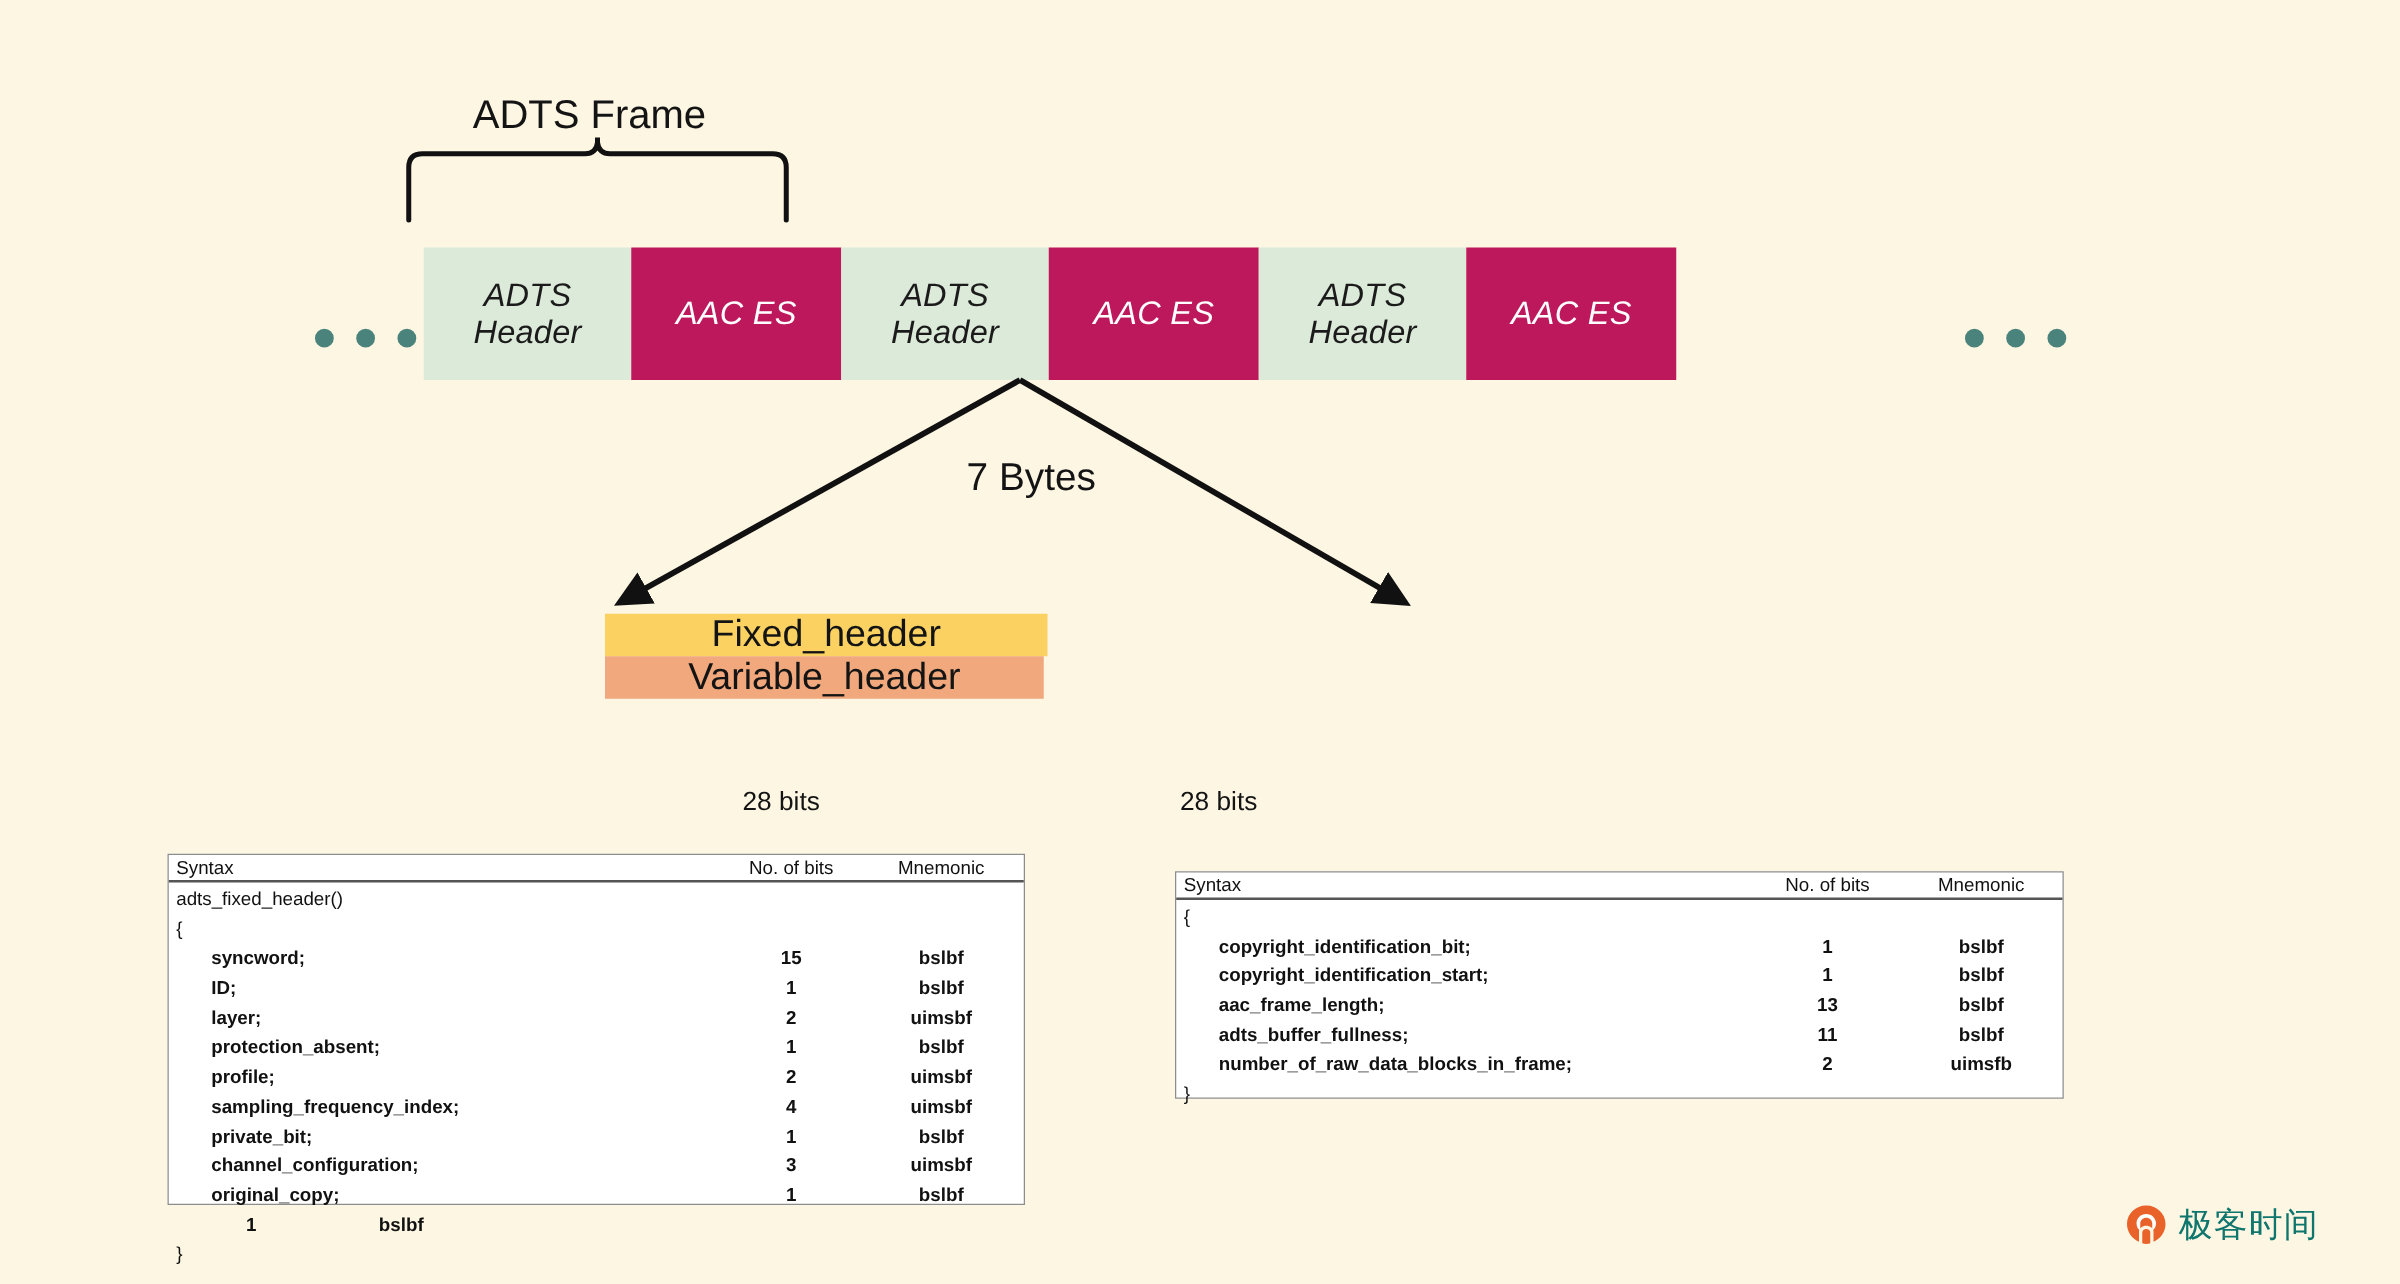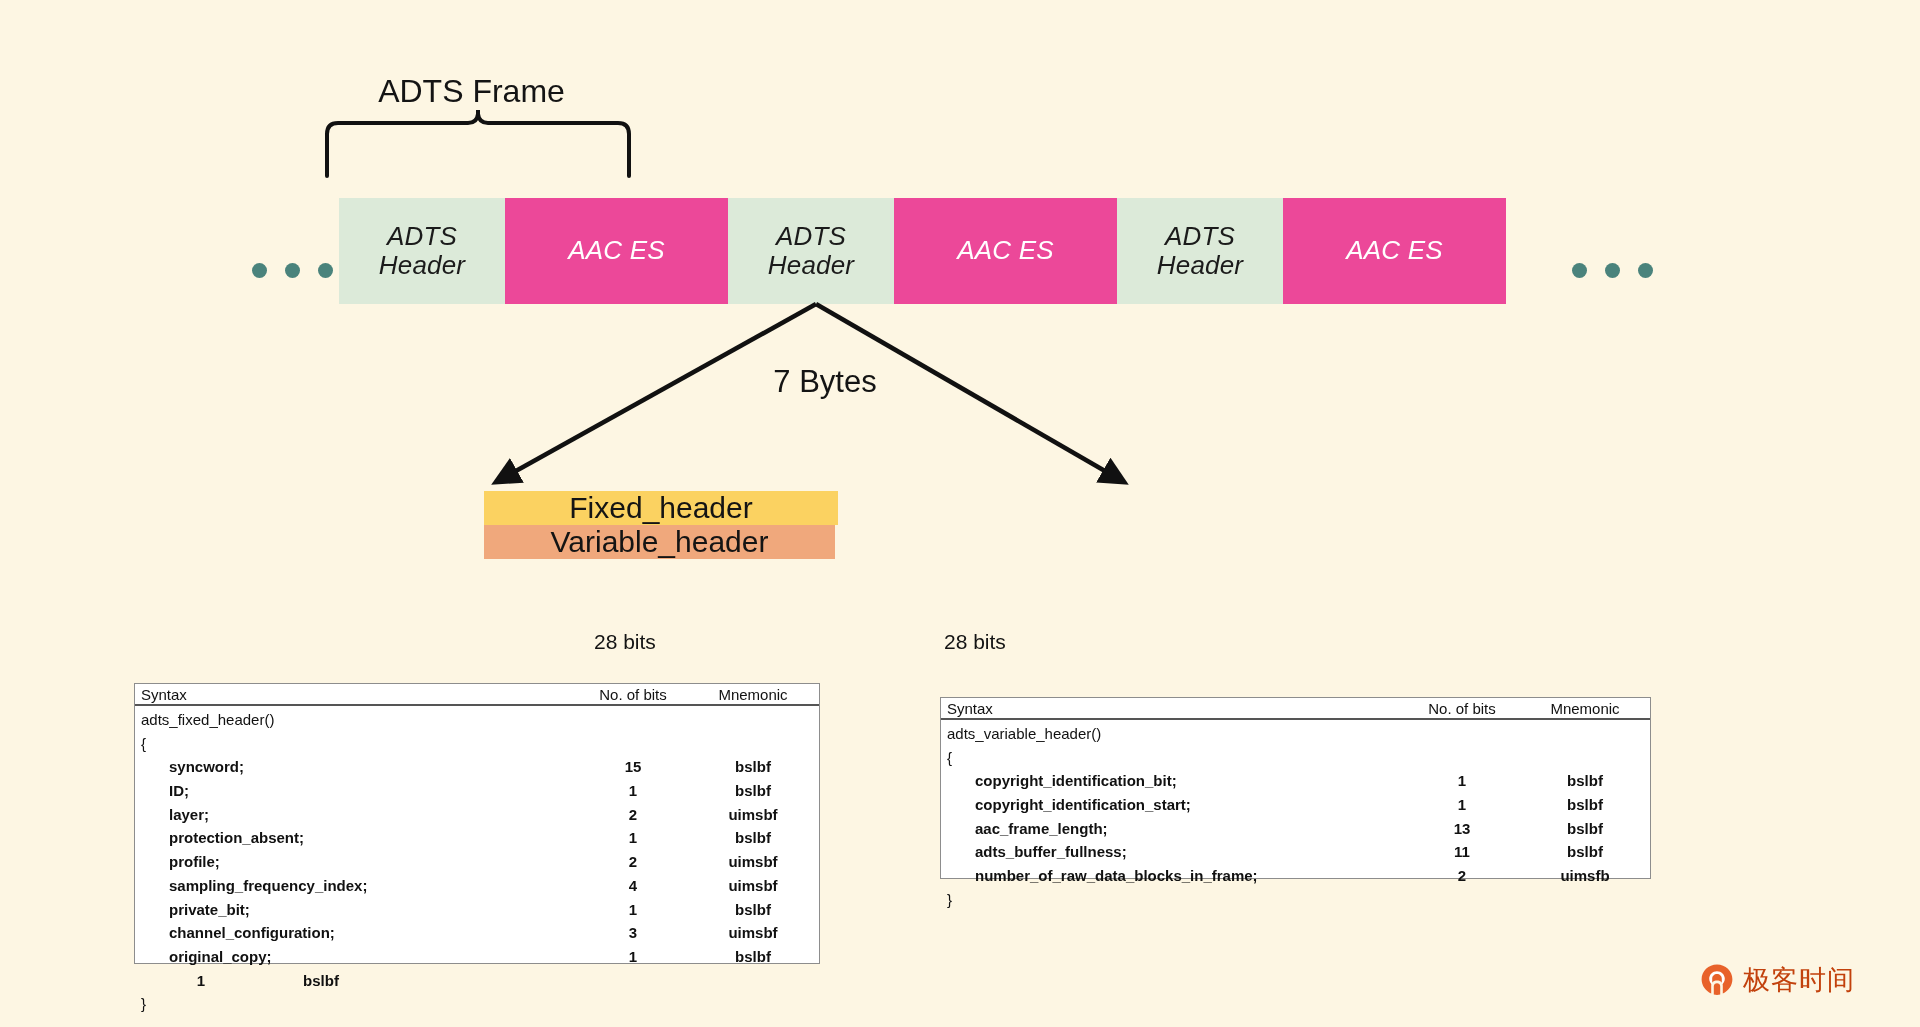--- a/index.html
+++ b/index.html
@@ -40,23 +40,23 @@
     letter-spacing: 0.2px;
     box-sizing: border-box;
     font-style: italic;
   }
   .seg-header {
     background: #dcead9;
     color: #1b1b1b;
     width: 166px;
   }
   .seg-es {
-    background: #ec4899;
+    background: #be185d;
     color: #ffffff;
-    width: 223px;
+    width: 168px;
   }
 
   
   .dots {
     position: absolute;
     display: flex;
     gap: 18px;
     align-items: center;
   }
   .dots span {
@@ -176,21 +176,21 @@
     align-items: center;
     gap: 9px;
   }
   #logo-mark {
     width: 34px;
     height: 34px;
     flex: 0 0 auto;
   }
   #logo-text {
     font-size: 27px;
-    color: #c2410c;
+    color: #0f766e;
     letter-spacing: 1px;
     font-family: "DejaVu Sans", sans-serif;
     white-space: nowrap;
   }
 </style>
 </head>
 <body style="background: rgb(253, 246, 227);">
 
 <div id="stage">
 
@@ -332,24 +332,20 @@
   </div>
 
   <div class="syntax-table" id="table-variable">
     <div class="st-head">
       <span class="col-syntax">Syntax</span>
       <span class="col-bits">No. of bits</span>
       <span class="col-mnem">Mnemonic</span>
     </div>
     <div class="st-body">
       <div class="st-row brace">
-        <span class="col-syntax">adts_variable_header()</span>
-        <span class="col-bits"></span><span class="col-mnem"></span>
-      </div>
-      <div class="st-row brace">
         <span class="col-syntax">{</span>
         <span class="col-bits"></span><span class="col-mnem"></span>
       </div>
 
       <div class="st-row field">
         <span class="col-syntax">copyright_identification_bit;</span>
         <span class="col-bits">1</span>
         <span class="col-mnem">bslbf</span>
       </div>
       <div class="st-row field">

